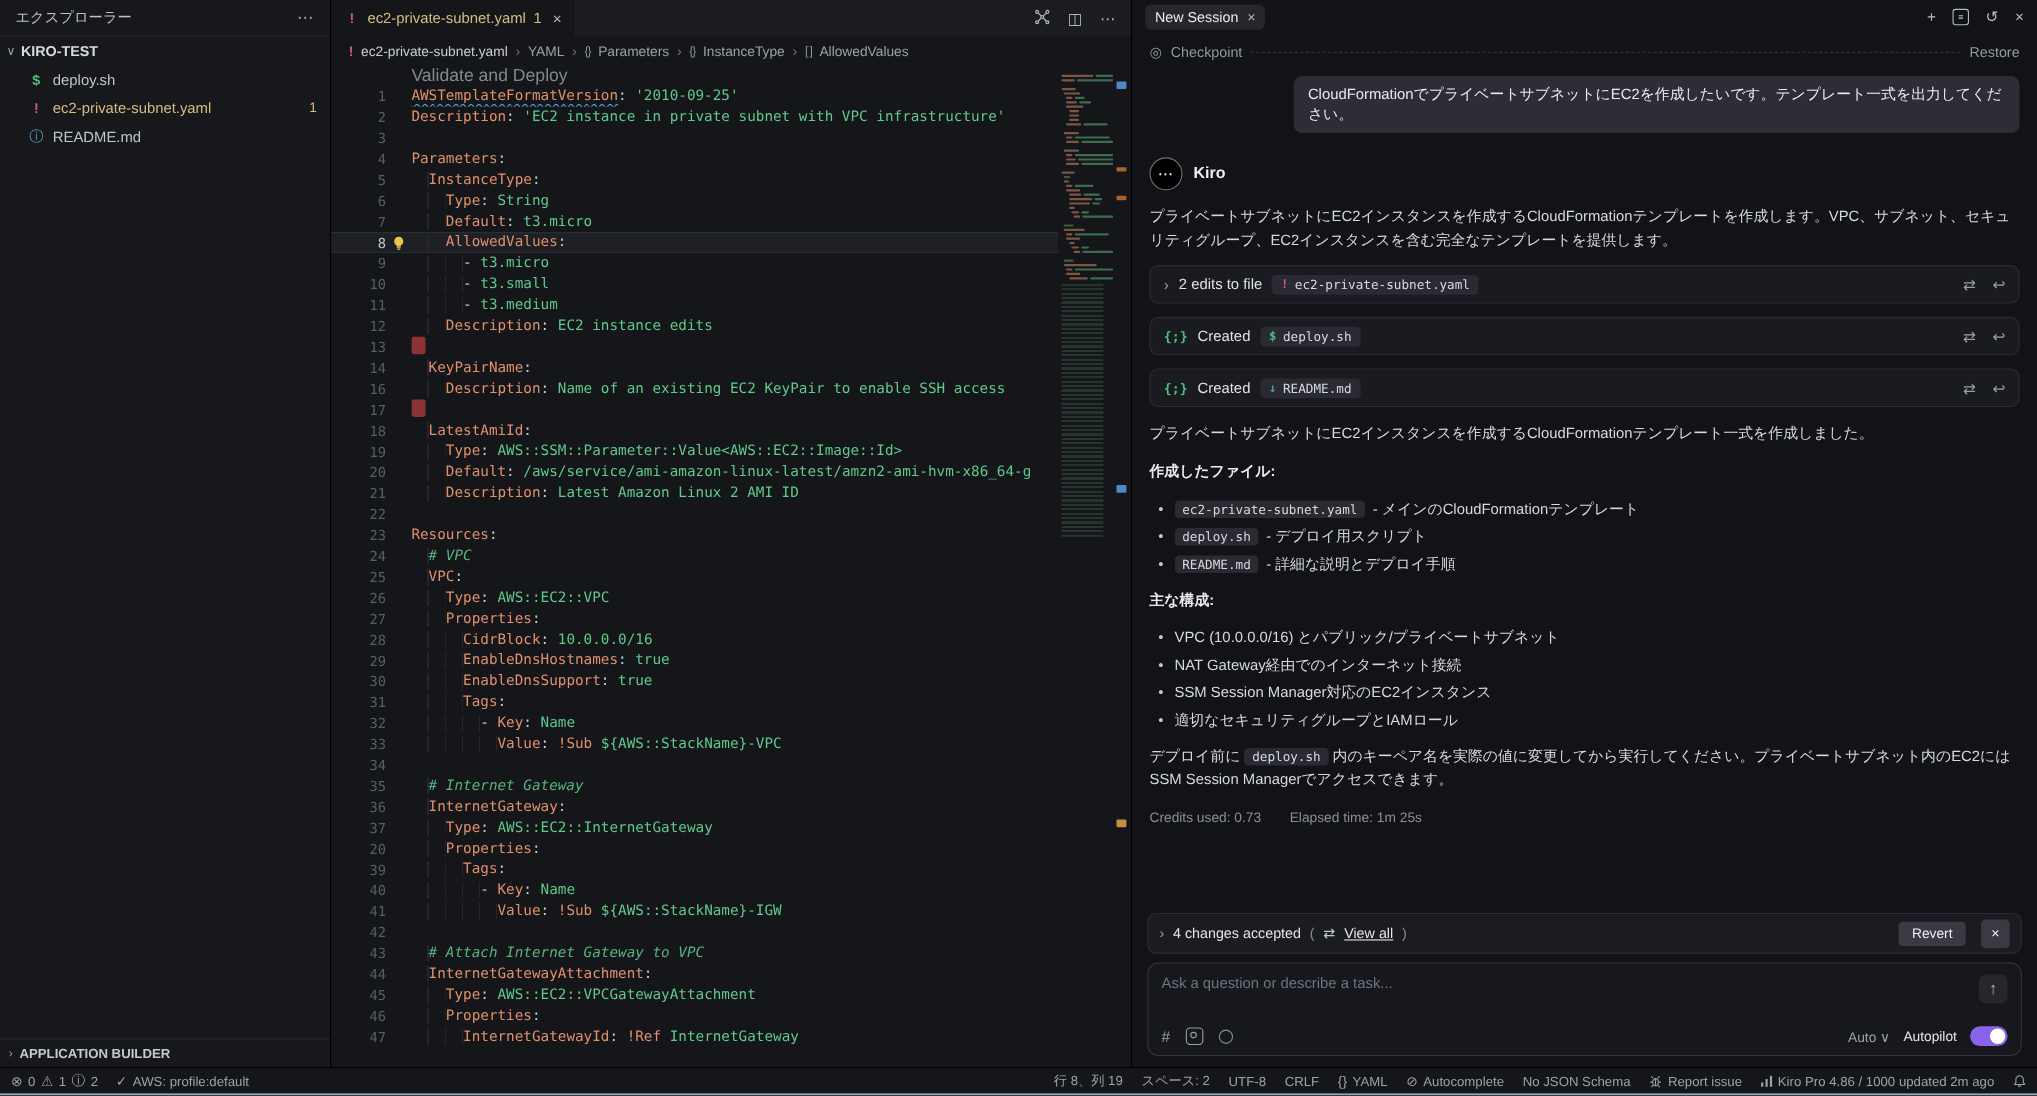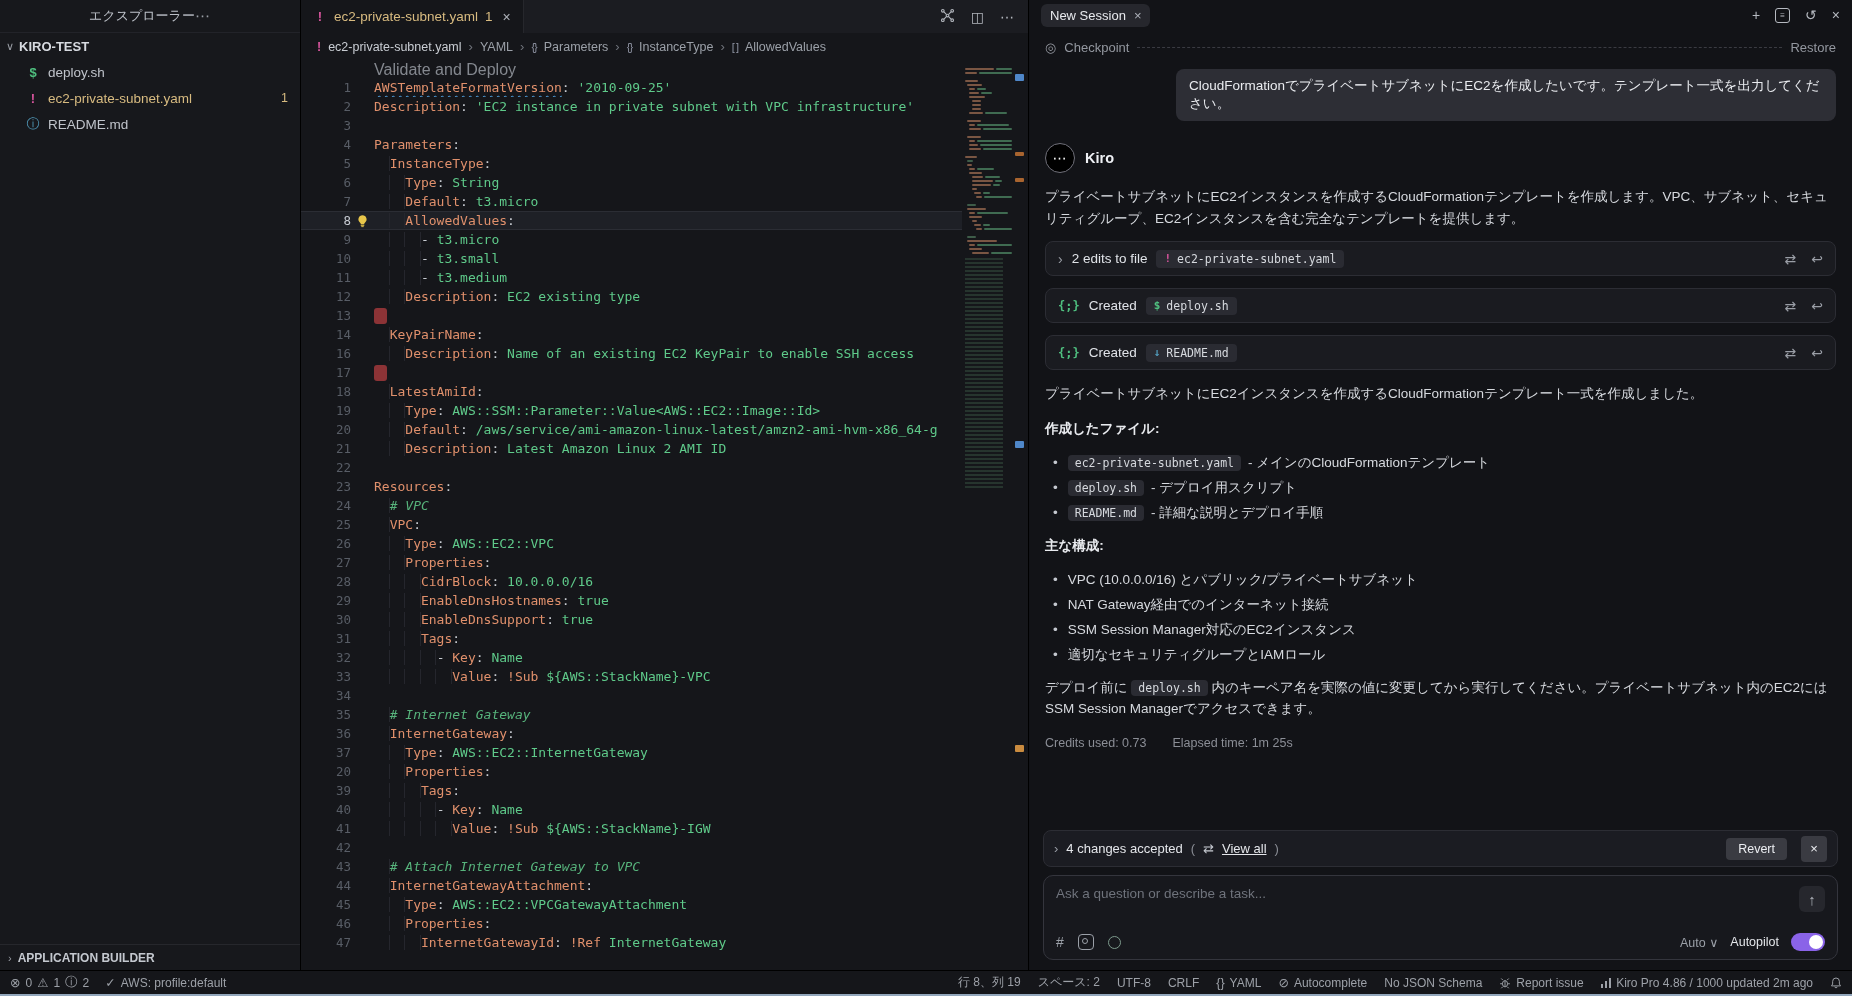--- a/index.html
+++ b/index.html
@@ -1,21 +1,21 @@
 <!DOCTYPE html>
 <html><head>
 <meta charset="utf-8">
 <style>
   * { margin:0; padding:0; box-sizing:border-box; }
   html,body { width:1852px; height:996px; overflow:hidden; background:#101014; font-family:"Liberation Sans",sans-serif; }
   .app { display:flex; height:970px; width:1852px; }
 
   
   .explorer { width:301px; background:#17181c; border-right:1px solid #000; display:flex; flex-direction:column; }
-  .panel-title { height:32px; display:flex; align-items:center; justify-content:center; padding:0 14px; color:#bcc0c8; font-size:13px; }
+  .panel-title { height:32px; display:flex; align-items:center; justify-content:space-between; padding:0 14px; color:#bcc0c8; font-size:13px; }
   .panel-menu { color:#9a9ea6; font-size:15px; letter-spacing:1px; cursor:pointer; }
   .section-header { height:27px; display:flex; align-items:center; gap:5px; padding-left:6px; color:#d7dae0; font-size:13px; font-weight:bold; border-top:1px solid #222329; }
   .chev { color:#9a9ea6; font-size:11px; font-weight:normal; }
   .file-list { flex:1; }
   .file-row { height:26px; display:flex; align-items:center; gap:8px; padding-left:26px; padding-right:12px; font-size:13.5px; color:#c0c4cb; cursor:pointer; }
   .ficon { width:14px; text-align:center; font-weight:bold; font-size:13px; }
   .ficon.shell { color:#4fbf7f; }
   .ficon.yaml { color:#d6549c; }
   .ficon.info { color:#519aba; font-weight:normal; }
   .file-row.modified { color:#d8bb80; }
@@ -257,21 +257,21 @@
               <div class="ltext"><span class="ws">      </span><span class="p">- </span><span class="v">t3.small</span></div>
             </div>
             <div class="code-line">
               <div class="gutter">11</div>
               <div class="lmargin"></div>
               <div class="ltext"><span class="ws">      </span><span class="p">- </span><span class="v">t3.medium</span></div>
             </div>
             <div class="code-line">
               <div class="gutter">12</div>
               <div class="lmargin"></div>
-              <div class="ltext"><span class="ws">    </span><span class="k">Description</span><span class="p">:</span><span class="v"> EC2 existing type</span></div>
+              <div class="ltext"><span class="ws">    </span><span class="k">Description</span><span class="p">:</span><span class="v"> EC2 instance edits</span></div>
             </div>
             <div class="code-line">
               <div class="gutter">13</div>
               <div class="lmargin"></div>
               <div class="ltext"><span class="redblock"></span></div>
             </div>
             <div class="code-line">
               <div class="gutter">14</div>
               <div class="lmargin"></div>
               <div class="ltext"><span class="ws">  </span><span class="k">KeyPairName</span><span class="p">:</span><span class="v"></span></div>

